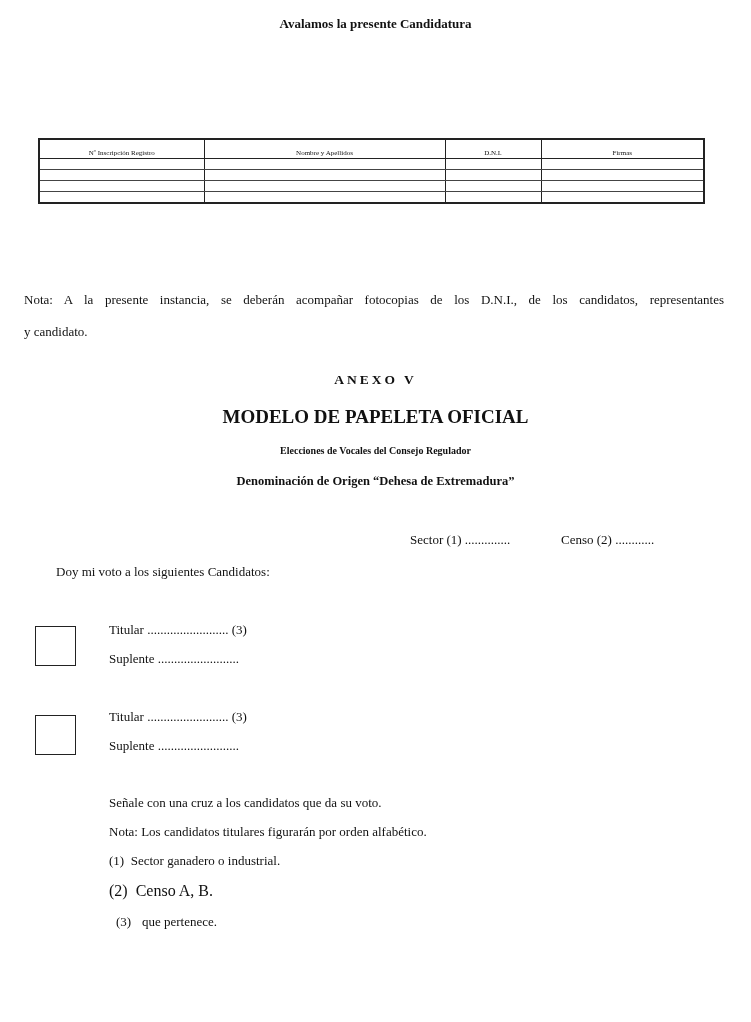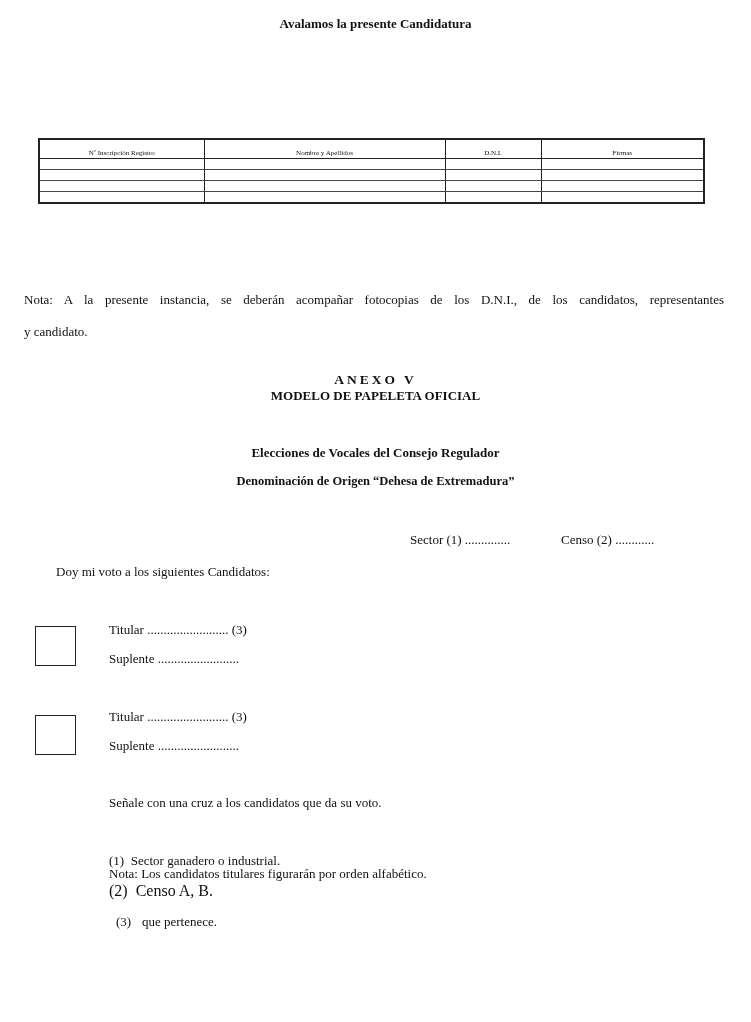--- a/index.html
+++ b/index.html
@@ -23,34 +23,34 @@
       border-bottom: 1px solid #444; padding: 0; font-weight: normal;
       text-align: center;
     }
     #aval-table th { height: 17px; vertical-align: bottom; padding-bottom: 1px; border-bottom: 1.5px solid #222; }
     #aval-table td { height: 10px; }
 
     #nota1 { left: 24px; top: 284px; width: 700px; font-size: 13px; line-height: 32px; text-align: justify; }
     #nota1 .l1 { text-align-last: justify; display:block; }
 
     #anexo { top: 372px; font-size: 13.5px; letter-spacing: 3px; }
-    #modelo { top: 388px; font-size: 13px; }
-    #elecciones { top: 445px; font-size: 13px; }
+    #modelo { top: 406px; font-size: 19px; }
+    #elecciones { top: 445px; font-size: 10px; }
     #denominacion { top: 474px; font-size: 12.5px; }
 
     #sector { left: 402px; top: 532px; font-size: 13px; margin-left: 8px; }
     #censo { left: 561px; top: 532px; font-size: 13px; }
 
     #doy { left: 56px; top: 564px; font-size: 13px; }
 
     .vote-box { position: absolute; left: 35px; width: 41px; height: 40px; border: 1.5px solid #222; box-sizing: border-box; }
     .line { position: absolute; left: 109px; font-size: 13px; }
 
     #senale { left: 109px; top: 795px; font-size: 13px; }
-    #nota2 { left: 109px; top: 824px; font-size: 13px; margin-top: 42px; }
+    #nota2 { left: 109px; top: 824px; font-size: 13px; }
     #fn1 { left: 109px; top: 853px; font-size: 13px; }
     #fn2 { left: 109px; top: 882px; font-size: 16px; }
     #fn3 { left: 116px; top: 911px; width: 605px; font-size: 13px; line-height: 22px; }
     #fn3 .num { position: absolute; left: 0; top: 0; }
     #fn3 .txt { display: block; margin-left: 26px; text-align: justify; }
     #fn3 .txt .first { display: block; text-align-last: justify; }
   </style>
 </head>
 <body>
 

